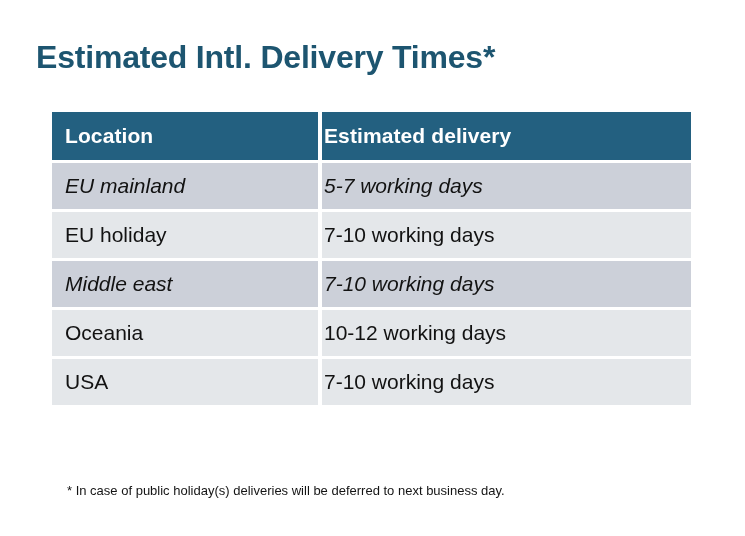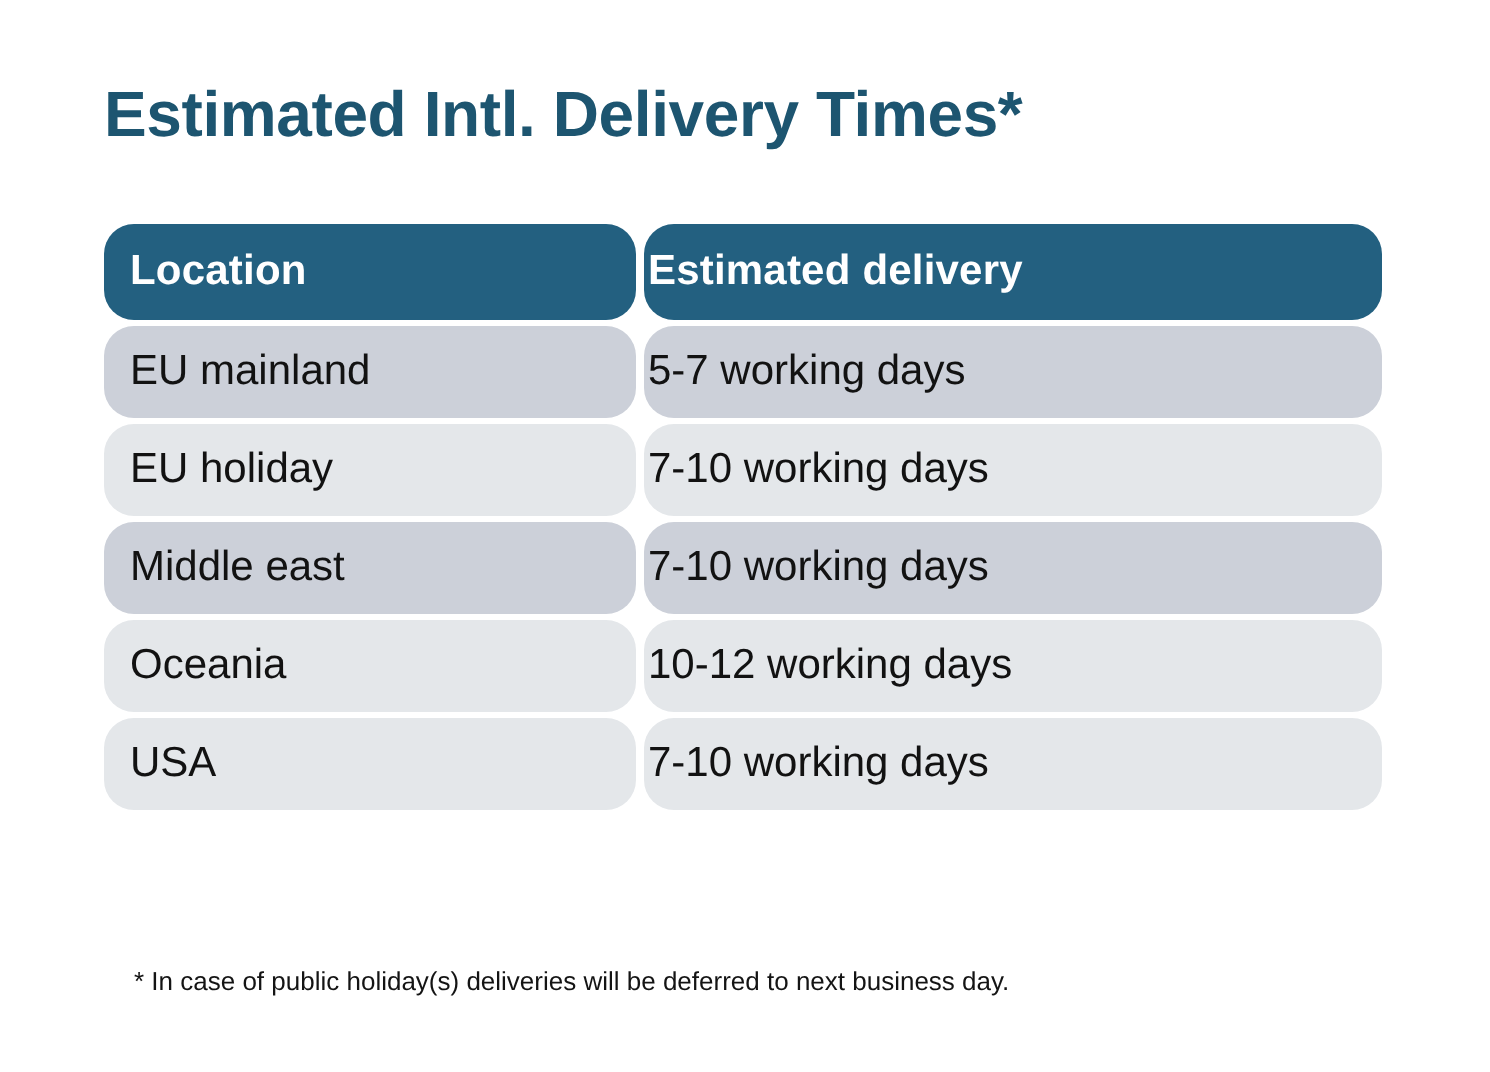--- a/index.html
+++ b/index.html
@@ -18,21 +18,21 @@
 
   #page {
     position: absolute;
     inset: 0;
     background: #ffffff;
   }
 
   
   .page-title {
     position: absolute;
-    left: 52px;
+    left: 36px;
     top: 34px;
     width: 660px;
     height: 46px;
     line-height: 46px;
     font-size: 32px;
     font-weight: 700;
     letter-spacing: -0.2px;
     color: #1d5570;
     white-space: nowrap;
   }
@@ -53,21 +53,20 @@
     margin-bottom: 3px;
   }
   .delivery-table .row:last-child {
     margin-bottom: 0;
   }
 
   .cell {
     box-sizing: border-box;
     display: flex;
     align-items: center;
-    border-radius: 15px;
   }
 
   .col-location {
     width: 266px;
     padding-left: 13px;
   }
   .col-gap {
     width: 4px;
     background: #ffffff;
     flex: 0 0 4px;
@@ -91,20 +90,21 @@
     letter-spacing: 0.1px;
     white-space: nowrap;
   }
 
   
   .data-row .cell {
     height: 46px;
   }
   .data-row.odd .cell {
     background: #ccd0d9;
+    font-style: italic;
   }
   .data-row.even .cell {
     background: #e4e7ea;
   }
   .data-row .cell-text {
     font-size: 21px;
     font-weight: 400;
     color: #121212;
     white-space: nowrap;
   }

